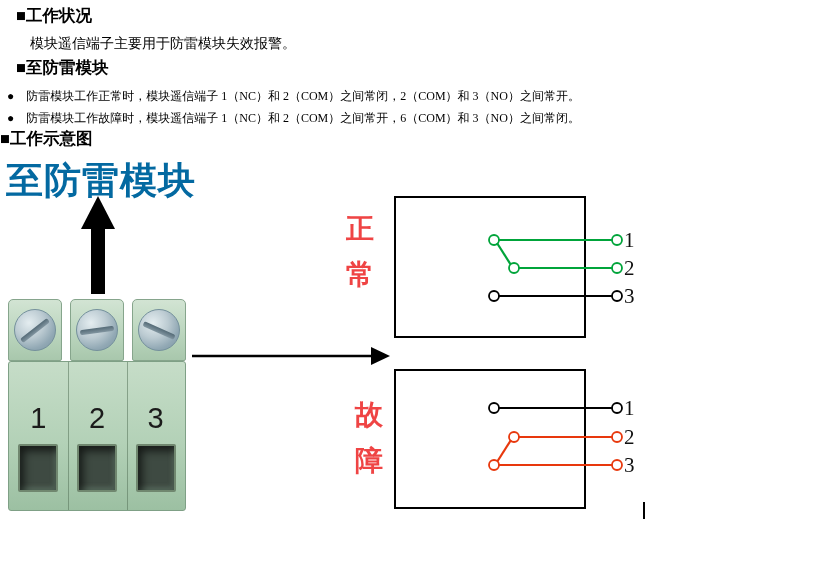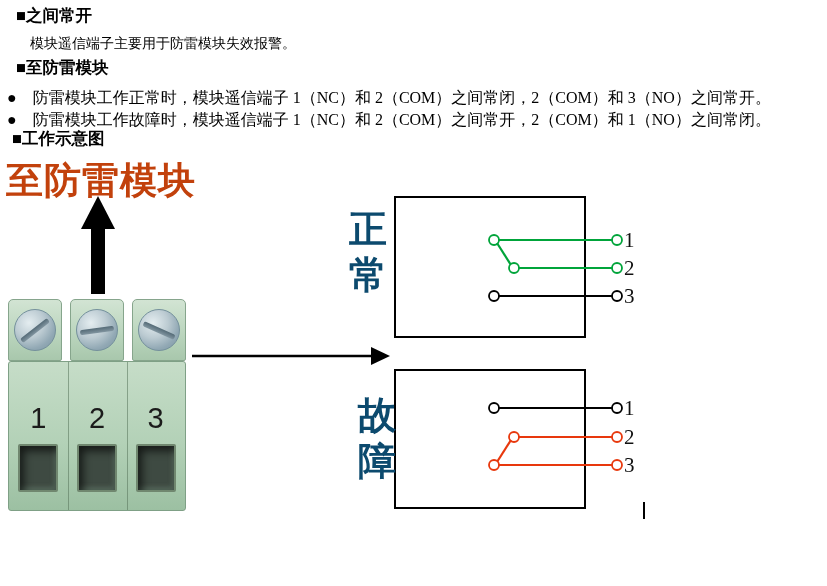--- a/index.html
+++ b/index.html
@@ -3,28 +3,28 @@
 <meta charset="utf-8">
 <style>
   html,body{margin:0;padding:0;background:#fff;}
   .page{
     position:relative;width:827px;height:586px;background:#ffffff;overflow:hidden;
     font-family:"Liberation Serif","DejaVu Serif",serif;color:#000;
   }
   .abs{position:absolute;white-space:nowrap;}
   .heading{font-size:16.5px;font-weight:bold;}
   .bodytext{font-size:14px;text-align:right;}
-  .bullet{font-size:16px;font-family:Liberation Serif, serif;}
+  .bullet{font-size:12px;font-family:Liberation Serif, serif;}
   .big-label{
-    left:6px;top:156px;font-size:37px;font-weight:700;letter-spacing:1px;color:#c2410c;
+    left:6px;top:156px;font-size:37px;font-weight:700;letter-spacing:1px;color:#0369a1;
     font-family:"Liberation Sans","DejaVu Sans",sans-serif;
   }
   .state-label{
-    position:absolute;width:44px;font-size:38px;line-height:46px;font-weight:600;color:#0c4a6e;
-    font-family:"Liberation Sans","DejaVu Sans",sans-serif;word-break:break-all;text-align:center;
+    position:absolute;width:44px;font-size:28px;line-height:46px;font-weight:600;color:#ef4444;
+    font-family:"Liberation Sans","DejaVu Sans",sans-serif;word-break:break-all;text-align:left;
   }
   .tnum{position:absolute;left:624px;font-size:21px;line-height:22px;height:22px;color:#111;}
   .overlay{position:absolute;left:0;top:0;pointer-events:none;}
 
   
   .tblock{position:absolute;left:8px;top:299px;width:178px;height:212px;}
   .caps{display:flex;justify-content:space-between;height:62px;}
   .cap{
     width:54px;height:62px;box-sizing:border-box;border:1px solid #86a58c;border-radius:5px 5px 2px 2px;
     background:linear-gradient(180deg,#d2e4d3 0%,#b9d4bc 60%,#a8c7ac 100%);
@@ -56,26 +56,26 @@
     width:40px;height:48px;box-sizing:border-box;border:2px solid #70876f;border-radius:2px;background:#3e4a42;
     box-shadow:inset 4px 5px 8px rgba(0,0,0,.65), inset -2px -3px 4px rgba(160,200,170,.25);
   }
   .caret{position:absolute;left:643px;top:502px;width:2px;height:17px;background:#000;}
 </style>
 </head>
 <body>
 
 <div class="page">
 
-  <div class="abs heading" style="left:16px;top:5px">■之间常开</div>
+  <div class="abs heading" style="left:16px;top:5px">■工作状况</div>
   <div class="abs bodytext" style="left:30px;top:35px">模块遥信端子主要用于防雷模块失效报警。</div>
   <div class="abs heading" style="left:16px;top:57px">■至防雷模块</div>
   <div class="abs bullet" style="left:7px;top:88px">●　防雷模块工作正常时，模块遥信端子 1（NC）和 2（COM）之间常闭，2（COM）和 3（NO）之间常开。</div>
-  <div class="abs bullet" style="left:7px;top:110px">●　防雷模块工作故障时，模块遥信端子 1（NC）和 2（COM）之间常开，2（COM）和 1（NO）之间常闭。</div>
-  <div class="abs heading" style="left:12px;top:128px">■工作示意图</div>
+  <div class="abs bullet" style="left:7px;top:110px">●　防雷模块工作故障时，模块遥信端子 1（NC）和 2（COM）之间常开，6（COM）和 3（NO）之间常闭。</div>
+  <div class="abs heading" style="left:0;top:128px">■工作示意图</div>
 
   <div class="abs big-label">至防雷模块</div>
 
   <div class="tblock">
     <div class="caps">
       <div class="cap">
         <div class="screw s1">
             <div class="slot"></div>
           </div>
       </div>

